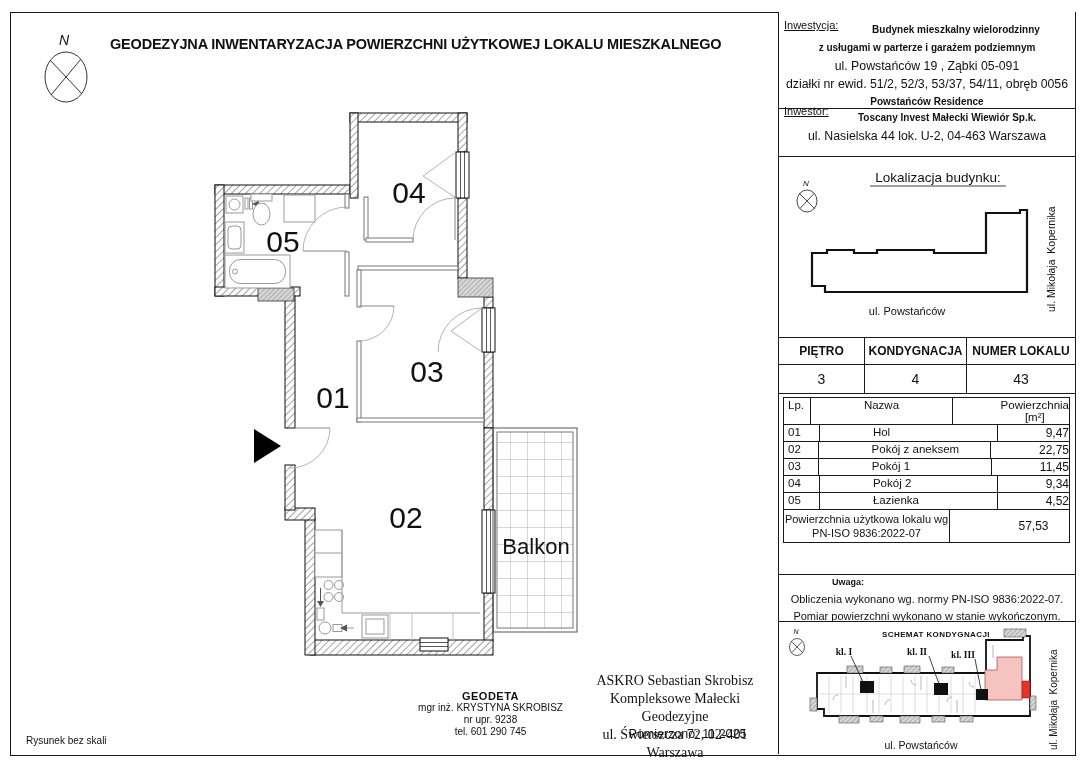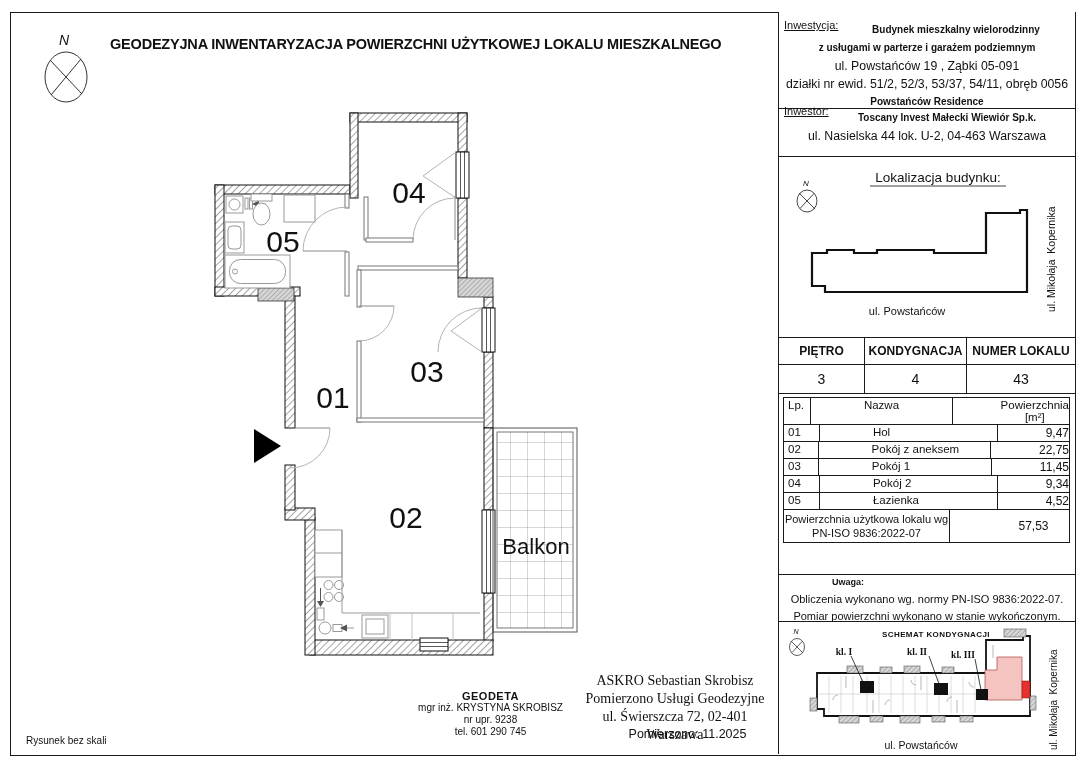--- a/index.html
+++ b/index.html
@@ -349,19 +349,19 @@
 
   <div class="abs geodeta">
     <div class="t">GEODETA</div>
     <div>mgr inż. KRYSTYNA SKROBISZ</div>
     <div>nr upr. 9238</div>
     <div>tel. 601 290 745</div>
   </div>
 
   <div class="abs askro">
     <div>ASKRO Sebastian Skrobisz</div>
-    <div>Pomierzono Usługi Geodezyjne</div>
+    <div>Kompleksowe Małecki Geodezyjne</div>
     <div>ul. Świerszcza 72, 02-401 Warszawa</div>
   </div>
   <div class="abs pomier">Pomierzono: 11.2025</div>
 
   <div class="abs rys">Rysunek bez skali</div>
 </div>
 
 </body></html>

